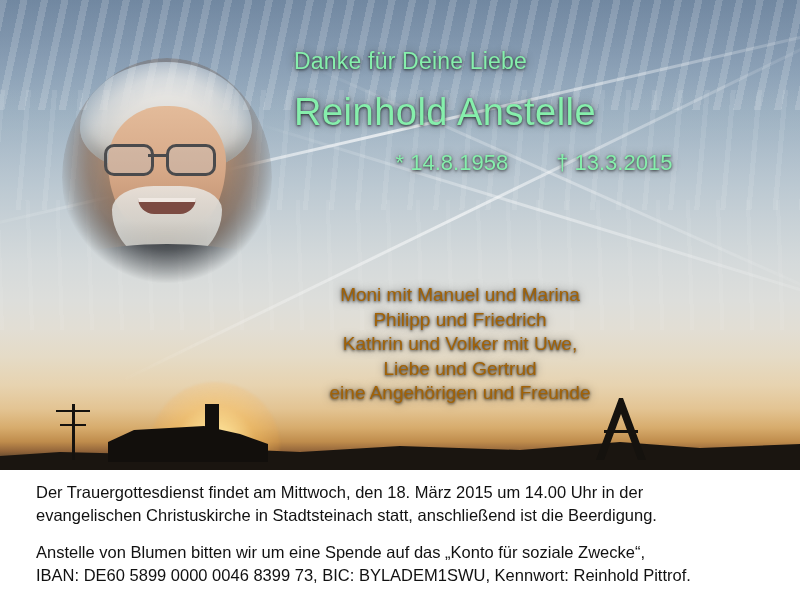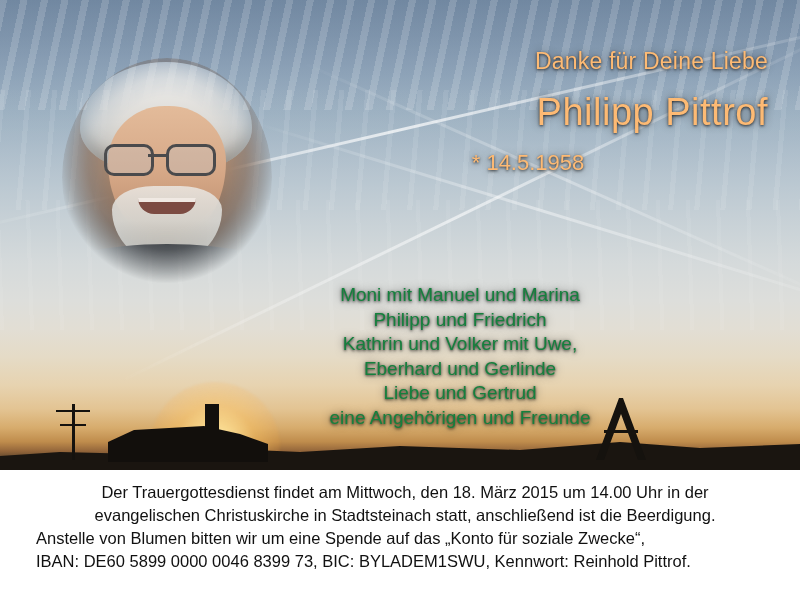--- a/index.html
+++ b/index.html
@@ -225,25 +225,25 @@
   .p-shoulders {
     position: absolute;
     left: -10px; top: 186px; width: 230px; height: 70px;
     border-radius: 50% 50% 0 0 / 40% 40% 0 0;
     background: linear-gradient(to bottom, #2a2d32, #15171a);
   }
 
   
   .head-block {
     position: absolute;
-    left: 288px;
+    left: 294px;
     top: 48px;
     width: 480px;
-    text-align: right;
-    color: #fdba74;
+    text-align: left;
+    color: #86efac;
     text-shadow: 0 1px 3px rgba(0,0,0,.75), 0 0 10px rgba(0,0,0,.45);
   }
   .thanks {
     font-size: 23px;
     letter-spacing: .2px;
   }
   .name {
     margin-top: 16px;
     font-size: 38px;
     letter-spacing: .5px;
@@ -254,21 +254,21 @@
     display: flex;
     justify-content: center;
     gap: 48px;
   }
 
   .relatives {
     position: absolute;
     left: 250px;
     top: 283px;
     width: 420px;
-    color: #15803d;
+    color: #a16207;
     font-size: 19px;
     line-height: 24.5px;
     text-align: center;
     text-shadow: 0 1px 3px rgba(0,0,0,.8), 0 0 8px rgba(0,0,0,.5);
   }
   .relatives div { white-space: nowrap; }
 
   .footer {
     position: absolute;
     left: 0;
@@ -276,22 +276,22 @@
     width: 800px;
     height: 126px;
     background: #ffffff;
     color: #111111;
   }
   .footer-inner {
     padding: 11px 26px 0 36px;
     font-size: 16.5px;
     line-height: 23px;
   }
-  .para2 { }
-  .center-line { text-align: center; }
+  .para2 { margin-top: 14px; }
+  .center-line { text-align: left; }
 </style>
 </head>
 <body>
 
 <div class="obituary">
 
   <div class="sky">
     <div class="cloudband c1"></div>
     <div class="cloudband c2"></div>
     <div class="cloudband c3"></div>
@@ -319,31 +319,31 @@
       <div class="p-mouth"></div>
       <div class="p-glass p-glass-l"></div>
       <div class="p-glass p-glass-r"></div>
       <div class="p-glass-bridge"></div>
       <div class="p-shoulders"></div>
     </div>
   </div>
 
   <div class="head-block">
     <div class="thanks">Danke für Deine Liebe</div>
-    <div class="name">Philipp Pittrof</div>
+    <div class="name">Reinhold Anstelle</div>
     <div class="dates">
-      <span>* 14.5.1958</span>
+      <span>* 14.8.1958</span>
+      <span>† 13.3.2015</span>
     </div>
   </div>
 
   <div class="relatives">
     <div>Moni mit Manuel und Marina</div>
     <div>Philipp und Friedrich</div>
     <div>Kathrin und Volker mit Uwe,</div>
-    <div>Eberhard und Gerlinde</div>
     <div>Liebe und Gertrud</div>
     <div>eine Angehörigen und Freunde</div>
   </div>
 
   <div class="footer">
     <div class="footer-inner">
       <div class="center-line">Der Trauergottesdienst findet am Mittwoch, den 18. März 2015 um 14.00 Uhr in der</div>
       <div class="center-line">evangelischen Christuskirche in Stadtsteinach statt, anschließend ist die Beerdigung.</div>
       <div class="para2">Anstelle von Blumen bitten wir um eine Spende auf das „Konto für soziale Zwecke“,</div>
       <div>IBAN: DE60 5899 0000 0046 8399 73, BIC: BYLADEM1SWU, Kennwort: Reinhold Pittrof.</div>

